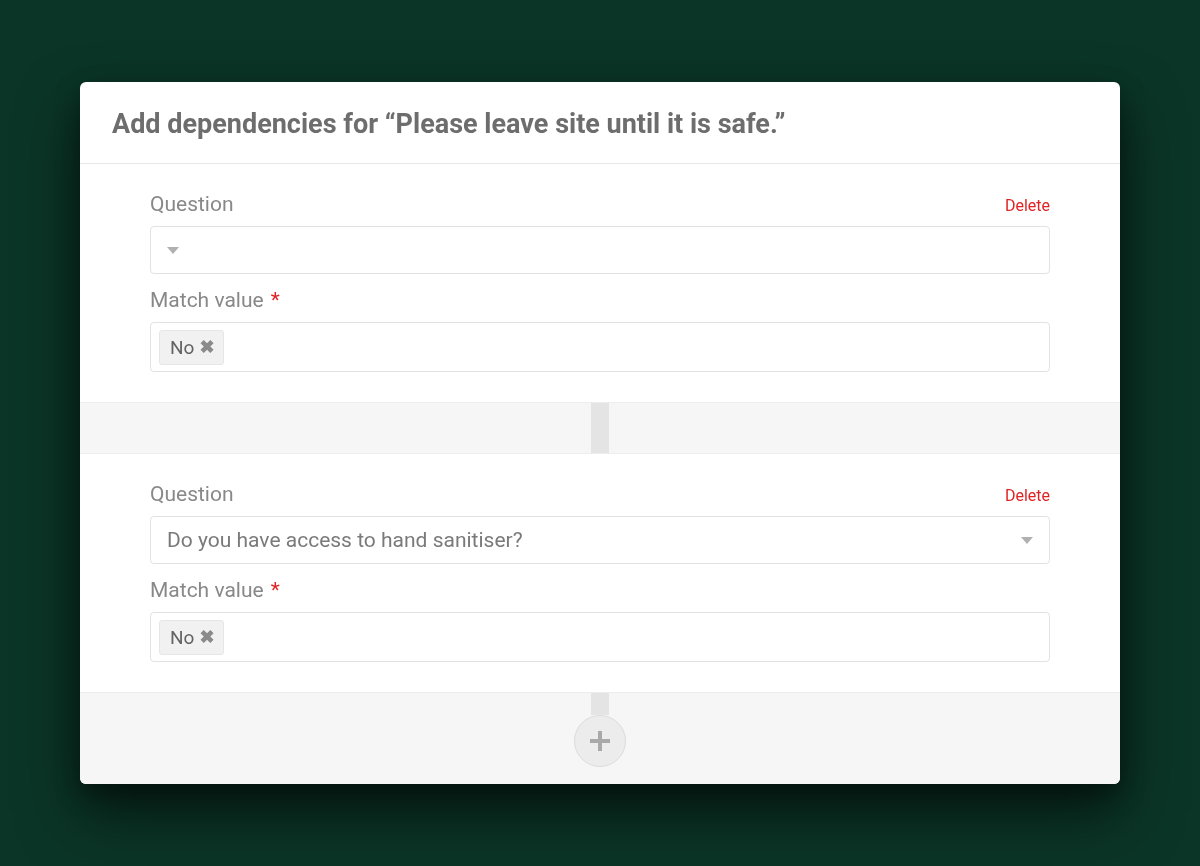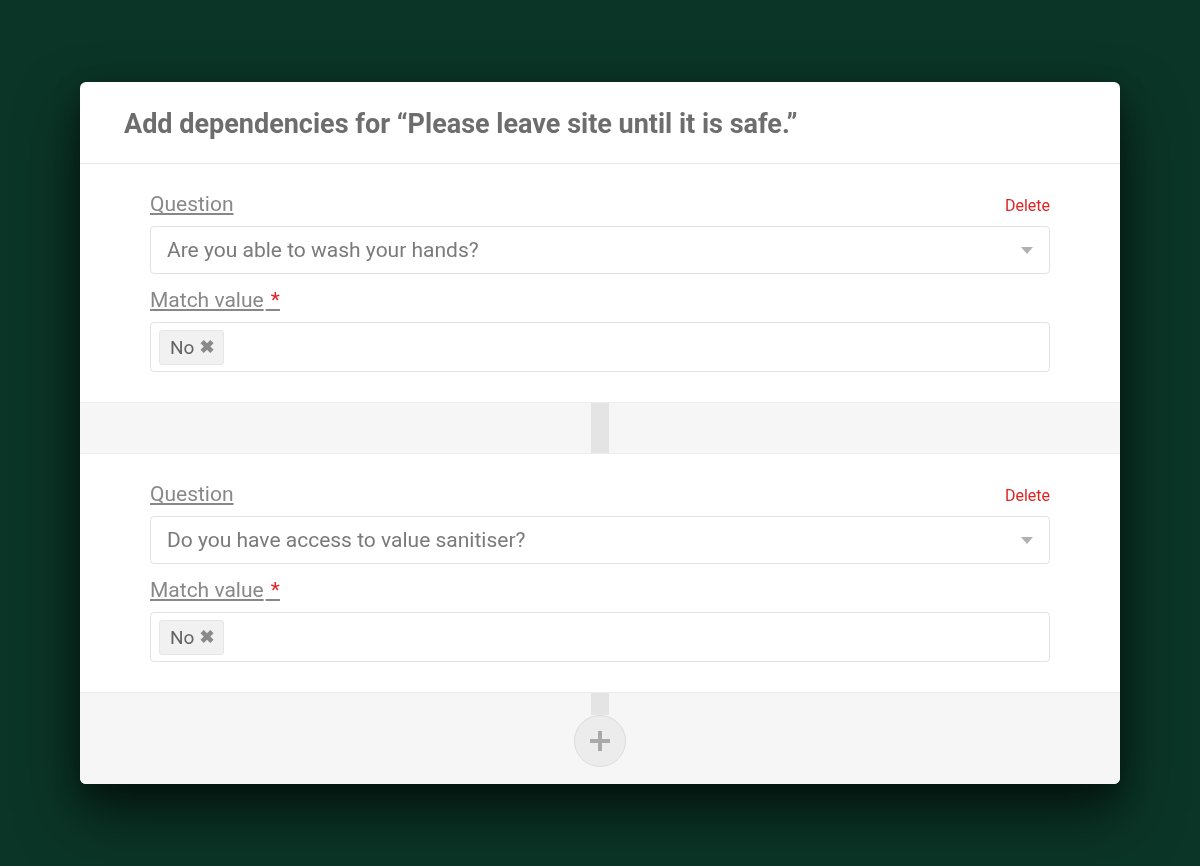--- a/index.html
+++ b/index.html
@@ -21,37 +21,35 @@
     }
     .modal-header {
       padding: 26px 32px 22px 32px;
       border-bottom: 1px solid #e8e8e8;
     }
     .modal-title {
       font-size: 27px;
       font-weight: 700;
       color: #6d6d6d;
       line-height: 1.25;
-      margin-left: 12px;
     }
     .dependency-block {
       background: #ffffff;
       padding: 28px 70px 30px 70px;
     }
     .row {
       display: flex;
       justify-content: space-between;
       align-items: baseline;
       margin-bottom: 10px;
     }
     .field-label {
       font-size: 21px;
       color: #888888;
       font-weight: 400;
-      text-decoration: underline;
     }
     .req-asterisk {
       color: #e02424;
       font-size: 21px;
       margin-left: 2px;
     }
     .delete-link {
       color: #e02424;
       font-size: 16px;
       font-weight: 400;
@@ -163,21 +161,20 @@
   <div class="modal-header">
     <div class="modal-title">Add dependencies for “Please leave site until it is safe.”</div>
   </div>
 
   <div class="dependency-block">
     <div class="row">
       <span class="field-label">Question</span>
       <a class="delete-link">Delete</a>
     </div>
     <div class="select-box">
-      <span class="select-value">Are you able to wash your hands?</span>
       <span class="caret"></span>
     </div>
     <div class="row gap-top">
       <span class="field-label">
         <span>Match value</span><span class="req-asterisk"> *</span>
       </span>
     </div>
     <div class="tags-box">
       <span class="tag">
         <span>No</span>
@@ -189,21 +186,21 @@
   <div class="connector">
     <div class="connector-stub"></div>
   </div>
 
   <div class="dependency-block">
     <div class="row">
       <span class="field-label">Question</span>
       <a class="delete-link">Delete</a>
     </div>
     <div class="select-box">
-      <span class="select-value">Do you have access to value sanitiser?</span>
+      <span class="select-value">Do you have access to hand sanitiser?</span>
       <span class="caret"></span>
     </div>
     <div class="row gap-top">
       <span class="field-label">
         <span>Match value</span><span class="req-asterisk"> *</span>
       </span>
     </div>
     <div class="tags-box">
       <span class="tag">
         <span>No</span>

